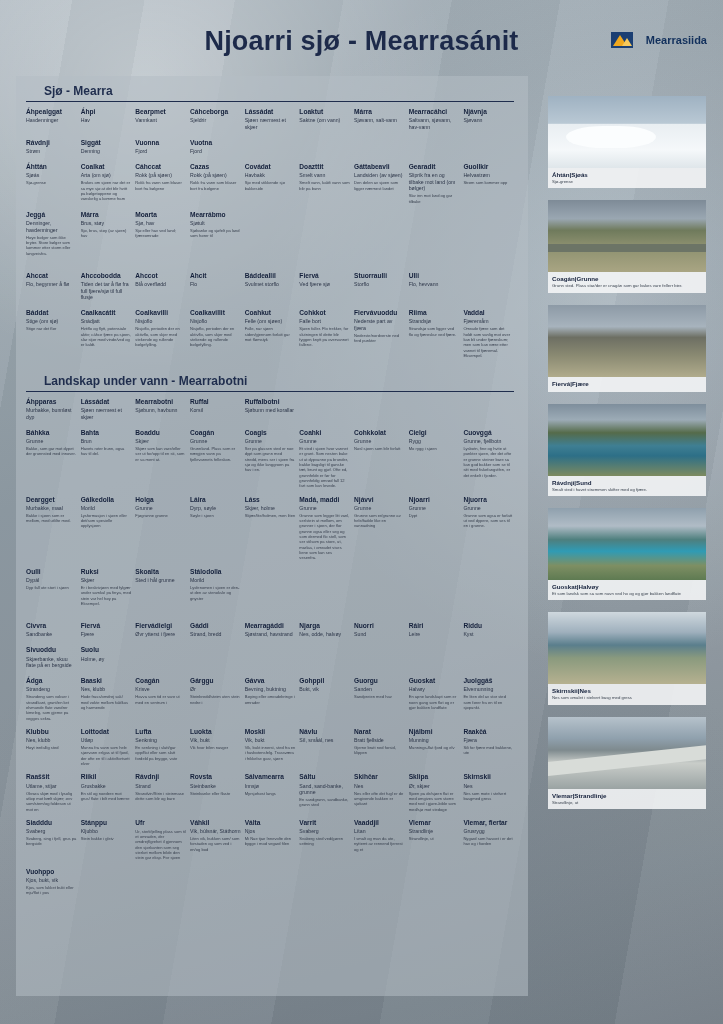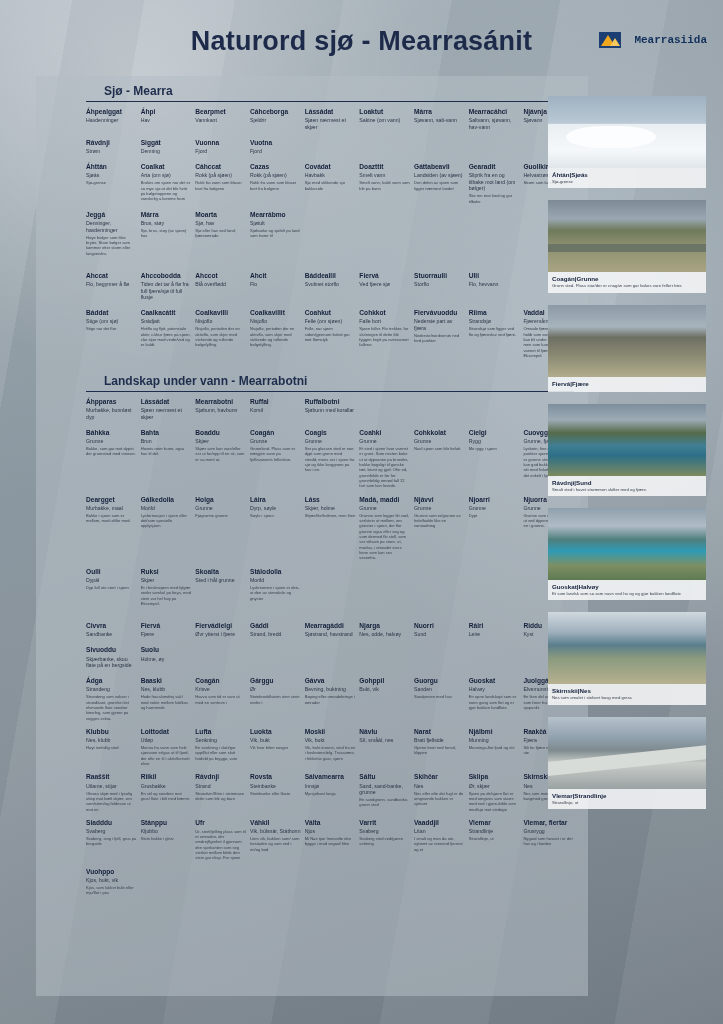--- a/index.html
+++ b/index.html
@@ -25,38 +25,37 @@
     opacity:.55;
   }
   .page{position:absolute;inset:0;}
 
   
   .header{position:absolute;top:26px;left:0;width:723px;height:46px;}
   .title{
     position:absolute;left:0;width:723px;text-align:center;top:0;
     font-size:27px;font-weight:bold;color:#1d2a4a;letter-spacing:.2px;
   }
-  .brand{position:absolute;right:16px;top:6px;display:flex;align-items:center;gap:13px;font-family:Liberation Mono, monospace;}
+  .brand{position:absolute;right:16px;top:6px;display:flex;align-items:center;gap:13px;}
   .brand-mark{width:22px;height:16px;background:#1b3f73;position:relative;overflow:hidden;}
   .brand-mark:before{
     content:"";position:absolute;left:2px;top:3px;width:0;height:0;
     border-left:7px solid transparent;border-right:7px solid transparent;border-bottom:11px solid #f0a81e;
   }
   .brand-mark:after{
     content:"";position:absolute;left:11px;top:6px;width:0;height:0;
     border-left:5px solid transparent;border-right:5px solid transparent;border-bottom:8px solid #f7c95c;
   }
   .brand-text{font-size:11px;font-weight:bold;color:#12305c;}
 
   
   .panel{
-    position:absolute;left:36px;top:76px;width:512px;height:920px;
+    position:absolute;left:16px;top:76px;width:512px;height:920px;
     background:rgba(181,190,197,0.55);
     border:0;
-    padding-left:40px;
   }
   .section-title{
     font-size:12px;font-weight:bold;color:#1f2d4d;
     padding:0 0 3px 18px;border-bottom:1.2px solid #1f2d4d;
     margin:0 14px 6px 10px;
   }
   .grid{position:relative;padding:0 10px;}
   .row{display:flex;width:492px;margin-bottom:7px;}
   .cell{width:68px;padding-right:4px;}
   .term{font-size:6.6px;font-weight:bold;color:#14203b;line-height:1.25;}
@@ -86,21 +85,21 @@
   .p7:after{content:"";position:absolute;left:-10px;top:36px;width:190px;height:14px;background:#d8dcd8;transform:rotate(-6deg);}
 </style>
 </head>
 <body>
 
 <div class="bg"></div>
 
 <div class="page">
 
   <div class="header">
-    <div class="title">Naturord sjø - Mearrasánit</div>
+    <div class="title">Njoarri sjø - Mearrasánit</div>
     <div class="brand">
       <div class="brand-mark"></div>
       <div class="brand-text">Mearrasiida</div>
     </div>
   </div>
 
   <div class="panel">
     <div id="sections">
         <div class="section-block" style="margin-bottom: 10px; padding-top: 8px;">
           <div class="section-title">Sjø - Mearra</div>

